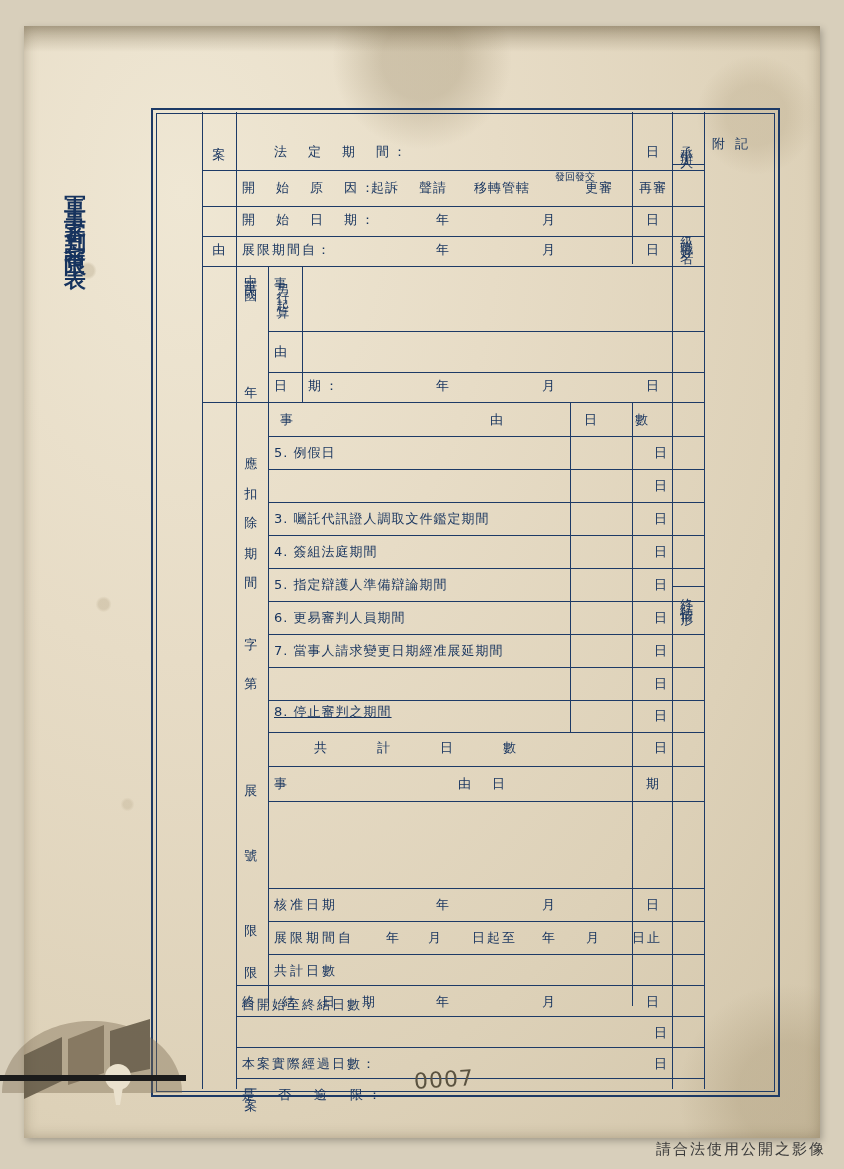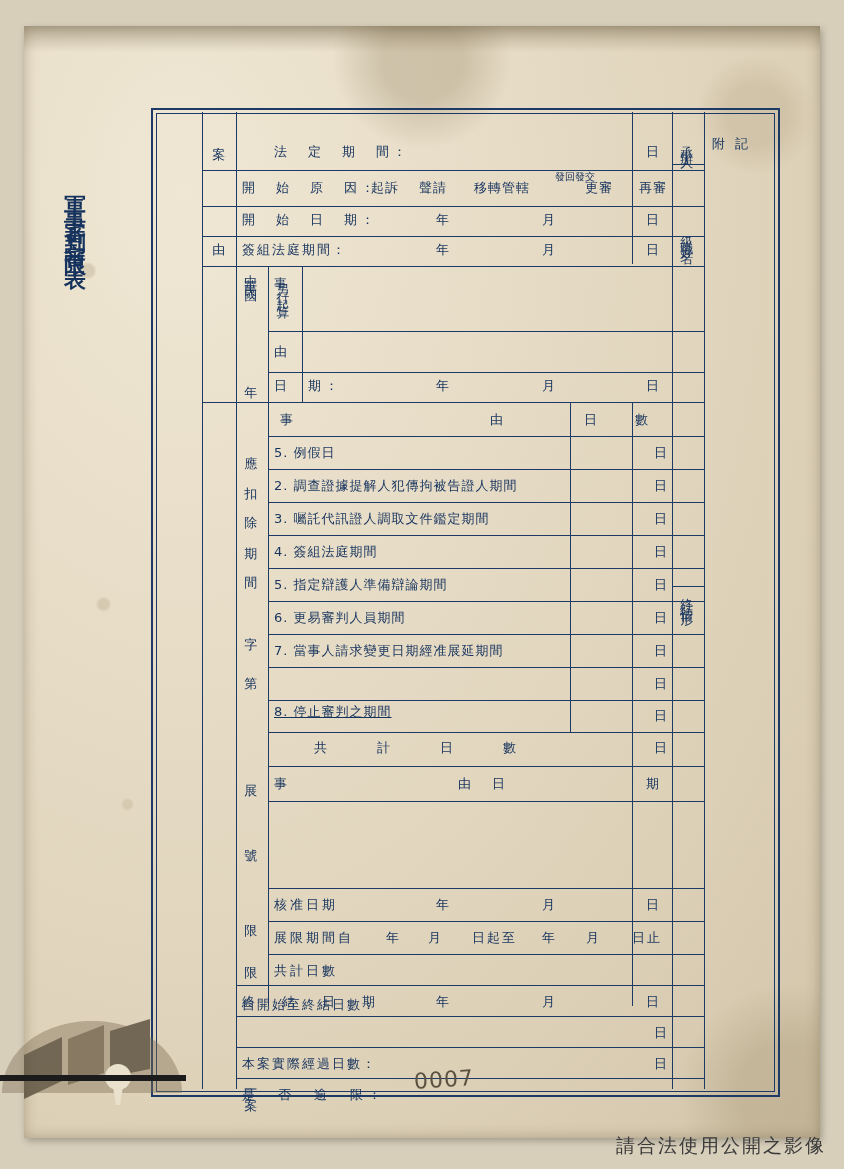--- a/index.html
+++ b/index.html
@@ -66,21 +66,21 @@
     font-size:22px;font-weight:700;color:#16335e;
     letter-spacing:12px;
   }
   
   #logo{
     position:absolute;left:0px;bottom:56px;width:186px;height:132px;
     pointer-events:none;
   }
   #footnote{
     position:absolute;right:18px;bottom:10px;
-    font-size:19px;color:#3a3a3a;letter-spacing:2px;
+    font-size:15px;color:#3a3a3a;letter-spacing:2px;
     font-family:"DejaVu Sans", sans-serif;
   }
   #pencil{
     position:absolute;left:390px;bottom:46px;
     font-size:22px;color:#5b5340;transform:rotate(-4deg);
     letter-spacing:1px;
   }
   
   #band{
     position:absolute;left:-24px;bottom:88px;width:210px;height:6px;
@@ -164,21 +164,21 @@
   <div class="cell mid" style="left:450px;top:154px;">移轉管轄</div>
   <div class="cell sm" style="left:531px;top:146px;letter-spacing:0px;line-height:1.0;">發回發交</div>
   <div class="cell mid" style="left:561px;top:154px;">更審</div>
   <div class="cell mid" style="left:615px;top:154px;">再審</div>
 
   <div class="cell mid" style="left:218px;top:186px;letter-spacing:4px;">開　始　日　期：</div>
   <div class="cell mid" style="left:412px;top:186px;">年</div>
   <div class="cell mid" style="left:518px;top:186px;">月</div>
   <div class="cell mid" style="left:622px;top:186px;">日</div>
 
-  <div class="cell mid" style="left:218px;top:216px;letter-spacing:2px;">簽組法庭期間：</div>
+  <div class="cell mid" style="left:218px;top:216px;letter-spacing:2px;">展限期間自：</div>
   <div class="cell mid" style="left:412px;top:216px;">年</div>
   <div class="cell mid" style="left:518px;top:216px;">月</div>
   <div class="cell mid" style="left:622px;top:216px;">日</div>
 
   <div class="cell vert mid" style="left:250px;top:248px;letter-spacing:7px;">另行起算</div>
   <div class="cell mid" style="left:250px;top:250px;">事</div>
   <div class="cell mid" style="left:250px;top:318px;">由</div>
   <div class="cell mid" style="left:250px;top:352px;letter-spacing:4px;">日　期：</div>
   <div class="cell mid" style="left:412px;top:352px;">年</div>
   <div class="cell mid" style="left:518px;top:352px;">月</div>
@@ -186,21 +186,20 @@
 
   <div class="cell vert sm" style="left:256px;top:252px;letter-spacing:7px;opacity:0;"></div>
 
   <div class="cell vert mid" style="left:218px;top:420px;letter-spacing:30px;">應扣除期間</div>
 
   <div class="cell mid" style="left:256px;top:386px;">事</div>
   <div class="cell mid" style="left:466px;top:386px;">由</div>
   <div class="cell mid" style="left:560px;top:386px;letter-spacing:4px;">日　　數</div>
 
   <div class="cell mid" style="left:250px;top:419px;">5. 例假日</div>
-  <div class="cell mid" style="left:250px;top:452px;">2. 調查證據提解人犯傳拘被告證人期間</div>
   <div class="cell mid" style="left:250px;top:485px;">3. 囑託代訊證人調取文件鑑定期間</div>
   <div class="cell mid" style="left:250px;top:518px;">4. 簽組法庭期間</div>
   <div class="cell mid" style="left:250px;top:551px;">5. 指定辯護人準備辯論期間</div>
   <div class="cell mid" style="left:250px;top:584px;">6. 更易審判人員期間</div>
   <div class="cell mid" style="left:250px;top:617px;">7. 當事人請求變更日期經准展延期間</div>
   <div class="cell mid" style="left:250px;top:678px;text-decoration:underline;">8. 停止審判之期間</div>
 
   <div class="cell mid" style="left:630px;top:419px;">日</div>
   <div class="cell mid" style="left:630px;top:452px;">日</div>
   <div class="cell mid" style="left:630px;top:485px;">日</div>

